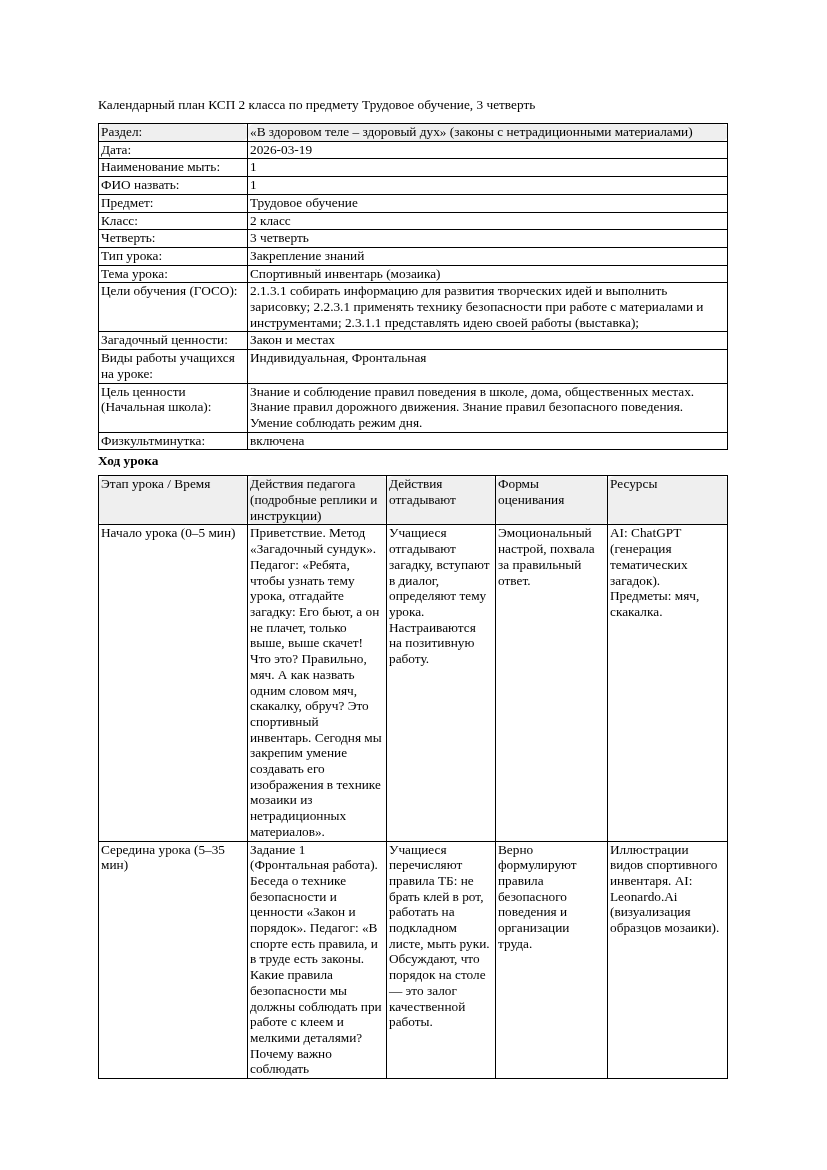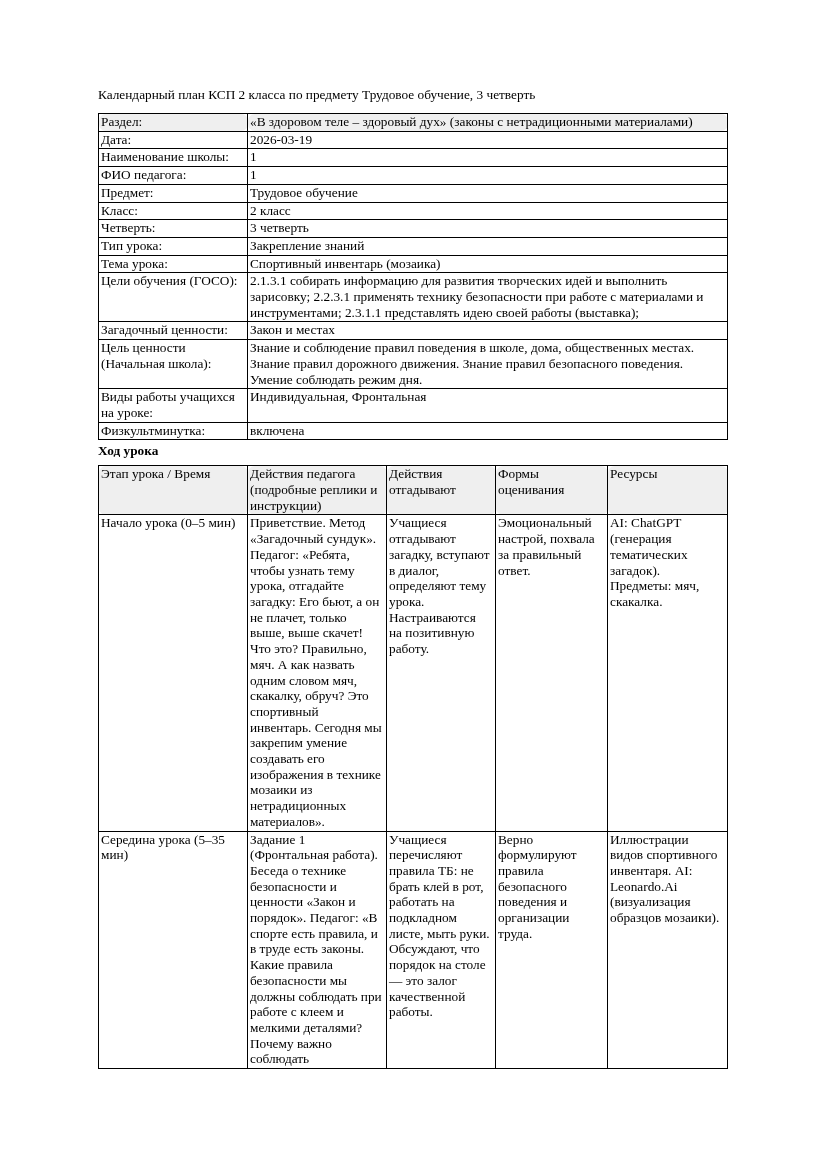--- a/index.html
+++ b/index.html
@@ -11,21 +11,21 @@
     height: 1170px;
     background: #ffffff;
     position: relative;
     overflow: hidden;
     font-family: "Liberation Serif", "DejaVu Serif", serif;
     color: #000000;
   }
   .page-content {
     position: absolute;
     left: 98px;
-    top: 87px;
+    top: 97px;
     width: 629px;
   }
   .doc-title {
     font-size: 13.3px;
     line-height: 16px;
     margin: 0 0 10px 0;
     font-weight: normal;
     white-space: nowrap;
   }
   table.doc-table {
@@ -78,25 +78,25 @@
     <tbody>
       <tr class="shaded">
         <td>Раздел:</td>
         <td>«В здоровом теле – здоровый дух» (законы с нетрадиционными материалами)</td>
       </tr>
       <tr>
         <td>Дата:</td>
         <td>2026-03-19</td>
       </tr>
       <tr>
-        <td>Наименование школы:</td>
+        <td>Наименование мыть:</td>
         <td>1</td>
       </tr>
       <tr>
-        <td>ФИО педагога:</td>
+        <td>ФИО назвать:</td>
         <td>1</td>
       </tr>
       <tr>
         <td>Предмет:</td>
         <td>Трудовое обучение</td>
       </tr>
       <tr>
         <td>Класс:</td>
         <td>2 класс</td>
       </tr>
@@ -114,26 +114,26 @@
       </tr>
       <tr>
         <td>Цели обучения (ГОСО):</td>
         <td>2.1.3.1 собирать информацию для развития творческих идей и выполнить зарисовку; 2.2.3.1 применять технику безопасности при работе с материалами и инструментами; 2.3.1.1 представлять идею своей работы (выставка);</td>
       </tr>
       <tr>
         <td>Загадочный ценности:</td>
         <td>Закон и местах</td>
       </tr>
       <tr>
+        <td>Виды работы учащихся на уроке:</td>
+        <td>Индивидуальная, Фронтальная</td>
+      </tr>
+      <tr>
         <td>Цель ценности (Начальная школа):</td>
         <td>Знание и соблюдение правил поведения в школе, дома, общественных местах. Знание правил дорожного движения. Знание правил безопасного поведения. Умение соблюдать режим дня.</td>
-      </tr>
-      <tr>
-        <td>Виды работы учащихся на уроке:</td>
-        <td>Индивидуальная, Фронтальная</td>
       </tr>
       <tr>
         <td>Физкультминутка:</td>
         <td>включена</td>
       </tr>
     </tbody>
   </table>
 
   <p class="section-heading">Ход урока</p>
 

